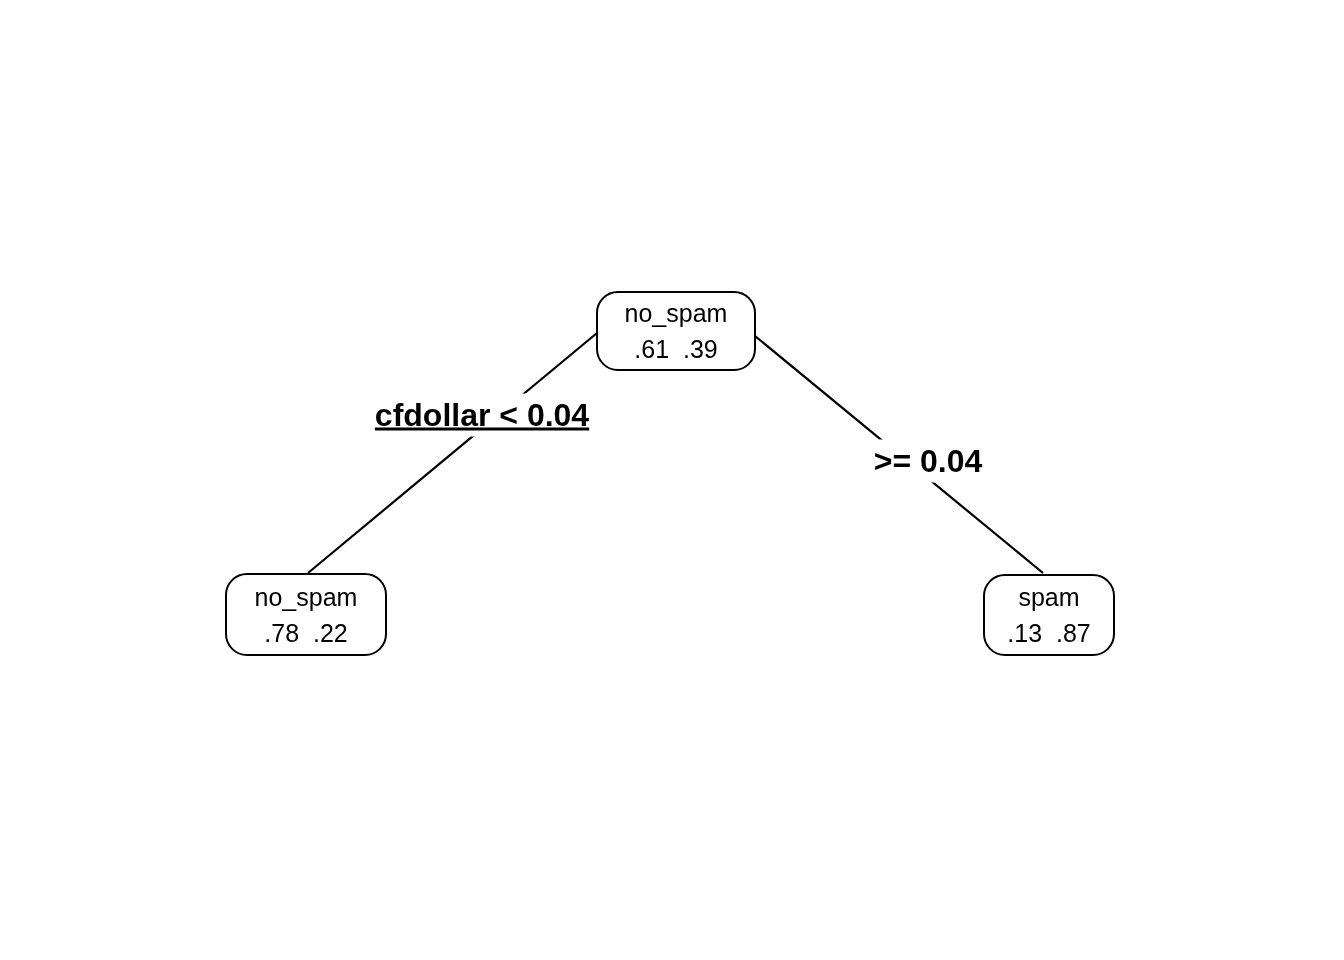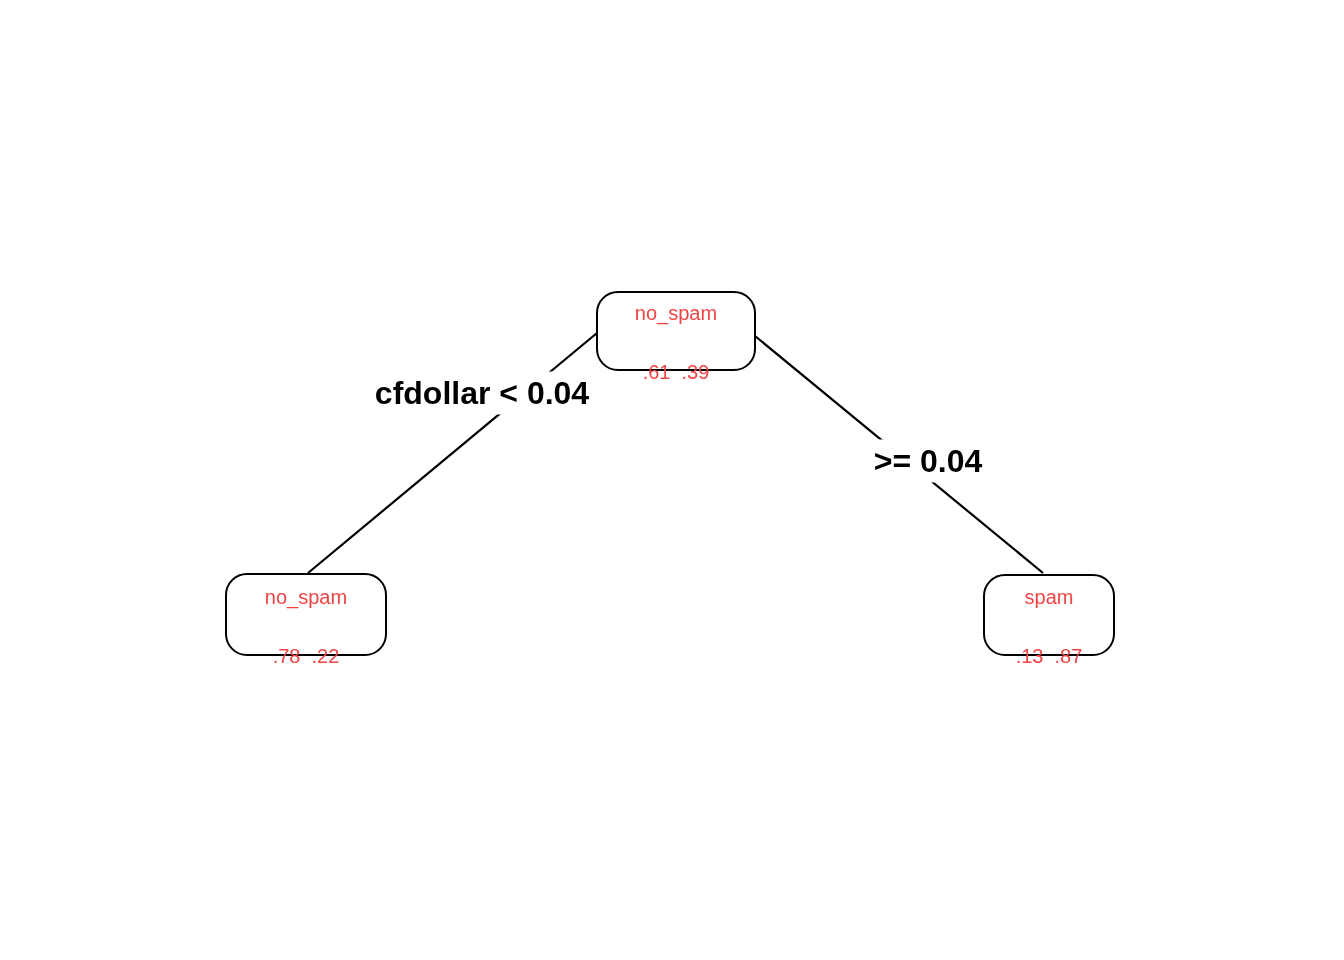--- a/index.html
+++ b/index.html
@@ -30,42 +30,41 @@
     background: #ffffff;
     border: 2.2px solid #000000;
     border-radius: 22px;
     display: flex;
     flex-direction: column;
     align-items: center;
     justify-content: center;
     text-align: center;
   }
   .node-label, .node-probs {
-    font-size: 20px;
+    font-size: 25px;
     line-height: 36px;
-    color: #ef4444;
+    color: #000000;
     white-space: pre;
-    margin-top: 23px;
   }
   .node-root  { left: 596px; top: 291px; width: 160px; height: 80px; }
   .node-left  { left: 225px; top: 573px; width: 162px; height: 83px; }
   .node-right { left: 983px; top: 574px; width: 132px; height: 82px; align-items: center; }
   .branch-label {
     position: absolute;
     z-index: 3;
     transform: translate(-50%, -50%);
     background: #ffffff;
     color: #000000;
     font-size: 32px;
     font-weight: bold;
     line-height: 37px;
     padding: 3px 8px;
     white-space: pre;
   }
-  .branch-label-left  { left: 482px; top: 393px; }
+  .branch-label-left  { left: 482px; top: 415px; text-decoration: underline; }
   .branch-label-right { left: 928px; top: 461px; text-align: right; }
 </style>
 </head>
 <body>
 
 <div class="figure">
 
   <svg class="branch-svg" viewBox="0 0 1344 960" xmlns="http://www.w3.org/2000/svg">
     <line x1="597" y1="333" x2="308" y2="573" stroke-width="2.2" stroke="#000000"></line>
     <line x1="755" y1="336" x2="1043" y2="573" stroke-width="2.2" stroke="#000000"></line>

